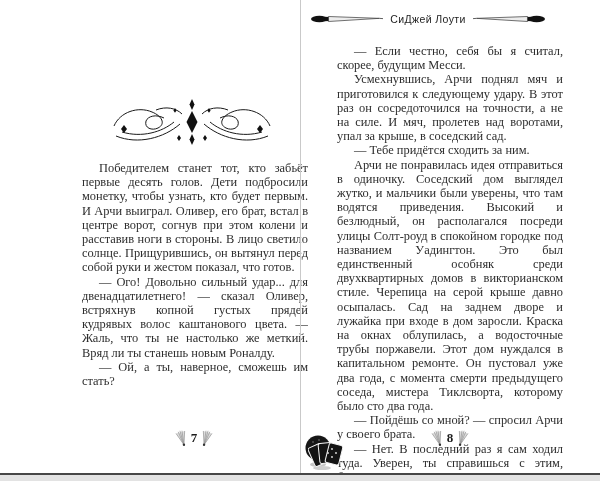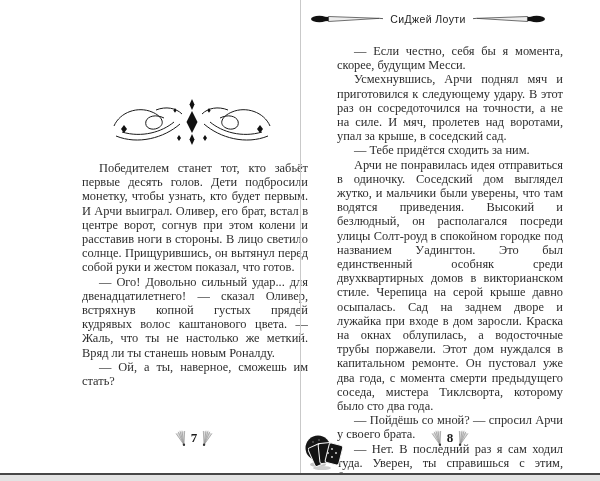--- a/index.html
+++ b/index.html
@@ -144,21 +144,21 @@
         <g transform="translate(78,0) scale(-1,1)">
           <ellipse cx="9" cy="6" rx="9" ry="3.4" fill="#111"></ellipse>
           <rect x="15" y="3.7" width="4.5" height="4.6" fill="#111"></rect>
           <polygon points="19,3.3 74,5.3 19,8.7" fill="#ededed" stroke="#3f3f3f" stroke-width="0.8"></polygon>
           <line x1="74" y1="5.3" x2="78" y2="5.6" stroke="#3f3f3f" stroke-width="0.9"></line>
         </g>
       </svg>
     </div>
 
     <div class="bodytext">
-      <p>— Если честно, себя бы я момента, скорее, будущим Месси.</p>
+      <p>— Если честно, себя бы я считал, скорее, будущим Месси.</p>
       <p>Усмехнувшись, Арчи поднял мяч и приготовился к следующему удару. В этот раз он сосредоточился на точности, а не на силе. И мяч, пролетев над воротами, упал за крыше, в соседский сад.</p>
       <p>— Тебе придётся сходить за ним.</p>
       <p>Арчи не понравилась идея отправиться в одиночку. Соседский дом выглядел жутко, и мальчики были уверены, что там водятся приведения. Высокий и безлюдный, он располагался посреди улицы Солт-роуд в спокойном городке под названием Уадингтон. Это был единственный особняк среди двухквартирных домов в викторианском стиле. Черепица на серой крыше давно осыпалась. Сад на заднем дворе и лужайка при входе в дом заросли. Краска на окнах облупилась, а водосточные трубы поржавели. Этот дом нуждался в капитальном ремонте. Он пустовал уже два года, с момента смерти предыдущего соседа, мистера Тиклсворта, которому было сто два года.</p>
       <p>— Пойдёшь со мной? — спросил Арчи у своего брата.</p>
       <p>— Нет. В последний раз я сам ходил туда. Уверен, ты справишься с этим, братец.</p>
     </div>
 
     <div class="pagenum-row">
       <svg class="feather left" viewBox="0 0 12 18">
         <polygon points="6,16 1.5,3 10.5,3" fill="#dcdcdc"></polygon>

